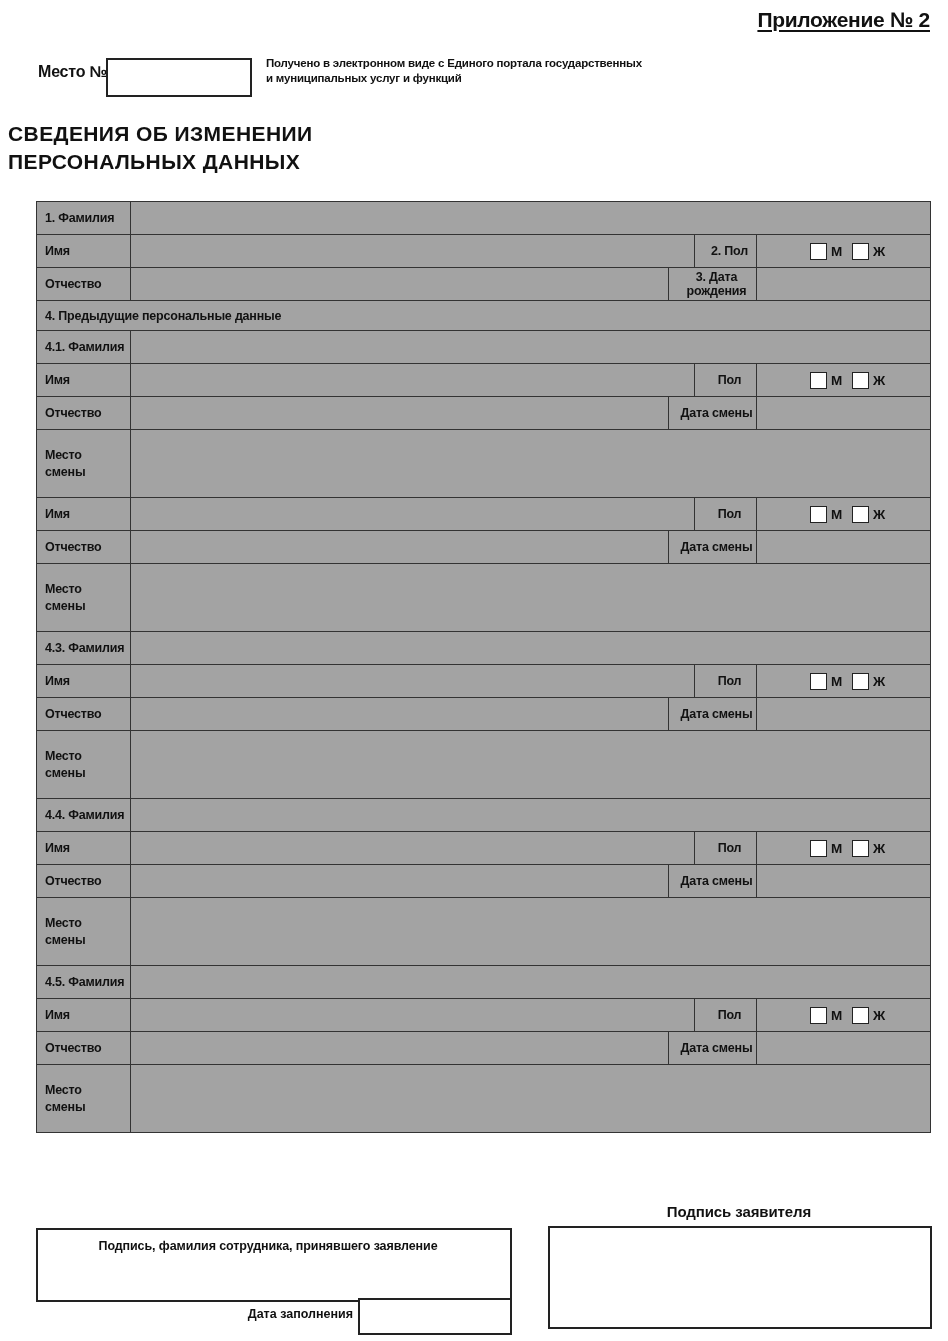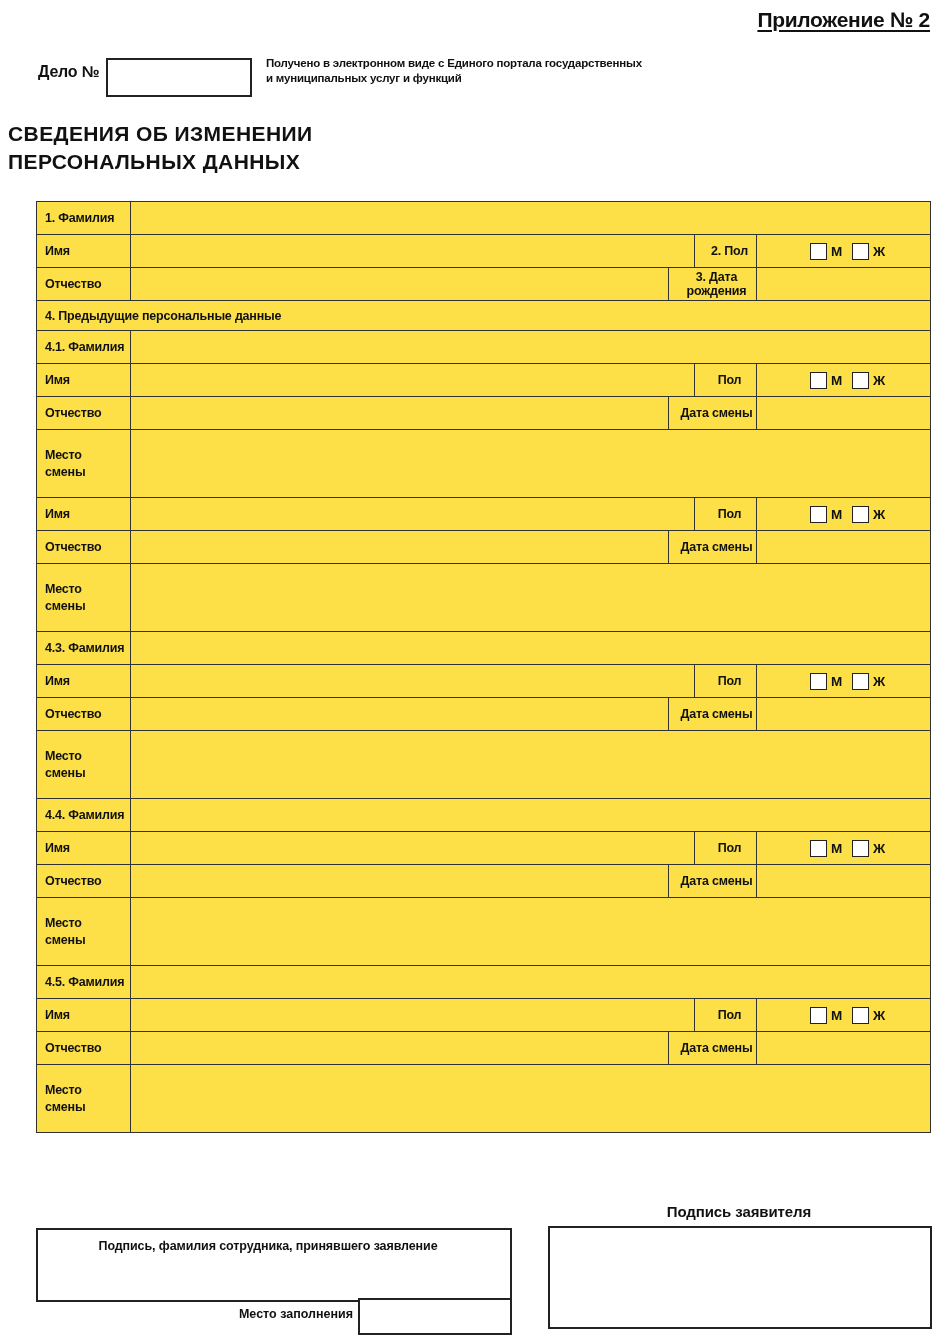--- a/index.html
+++ b/index.html
@@ -78,21 +78,21 @@
   .doc-title .ln { display: block; }
 
   
   .form-table {
     position: absolute;
     left: 28px;
     top: 201px;
     width: 894px;
     border-collapse: collapse;
     table-layout: fixed;
-    background: #fde047;
+    background: #a3a3a3;
   }
   .form-table td {
     border: 1.6px solid #333;
     padding: 0 0 0 8px;
     font-size: 12.5px;
     font-weight: 700;
     letter-spacing: -0.2px;
     vertical-align: middle;
     height: 33px;
     box-sizing: border-box;
@@ -212,21 +212,21 @@
     background: #fff;
   }
 </style>
 </head>
 <body>
 
 <div class="page">
 
   <div class="appendix">Приложение № 2</div>
 
-  <div class="case-label">Дело №</div>
+  <div class="case-label">Место №</div>
   <div class="case-box"></div>
 
   <div class="portal-note">
     <span>Получено в электронном виде с Единого портала</span>
     <span>государственных и муниципальных услуг и функций</span>
   </div>
 
   <div class="doc-title">
     <span class="ln">СВЕДЕНИЯ ОБ ИЗМЕНЕНИИ</span>
     <span class="ln">ПЕРСОНАЛЬНЫХ ДАННЫХ</span>
@@ -395,16 +395,16 @@
     </tbody>
   </table>
 
   <div class="sign-applicant-label">Подпись заявителя</div>
   <div class="sign-applicant-box"></div>
 
   <div class="sign-staff-box">
     <div class="sign-staff-label">Подпись, фамилия сотрудника, принявшего заявление</div>
   </div>
 
-  <div class="fill-date-label">Место заполнения</div>
+  <div class="fill-date-label">Дата заполнения</div>
   <div class="fill-date-box"></div>
 
 </div>
 
 </body></html>

